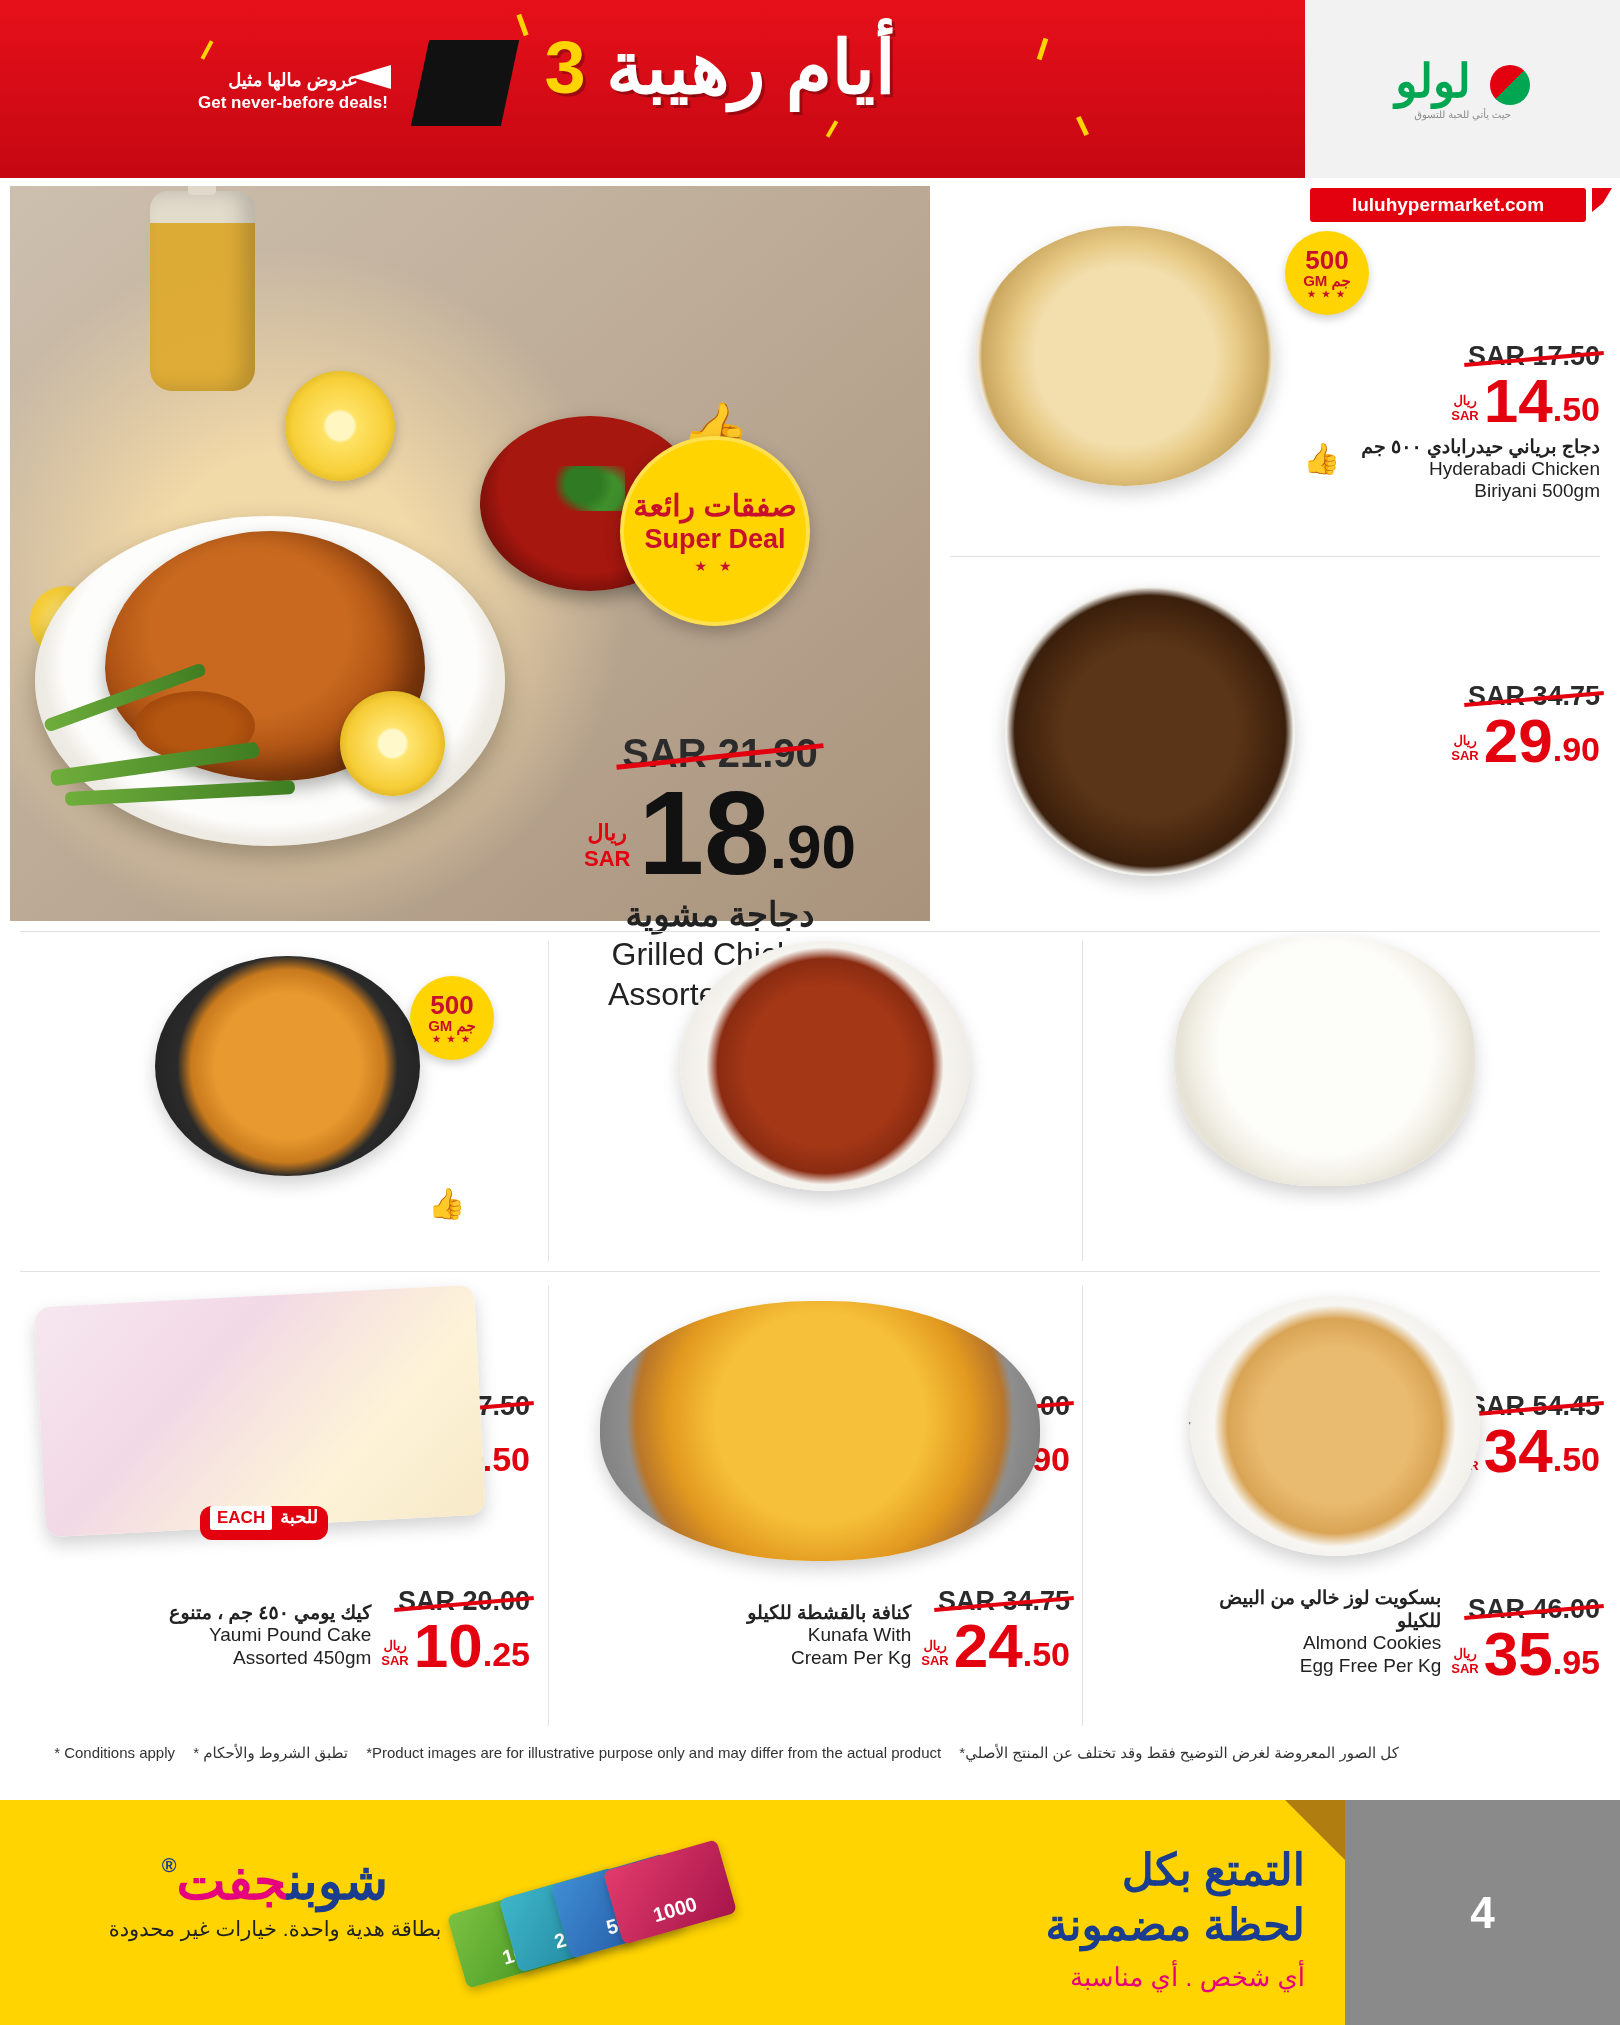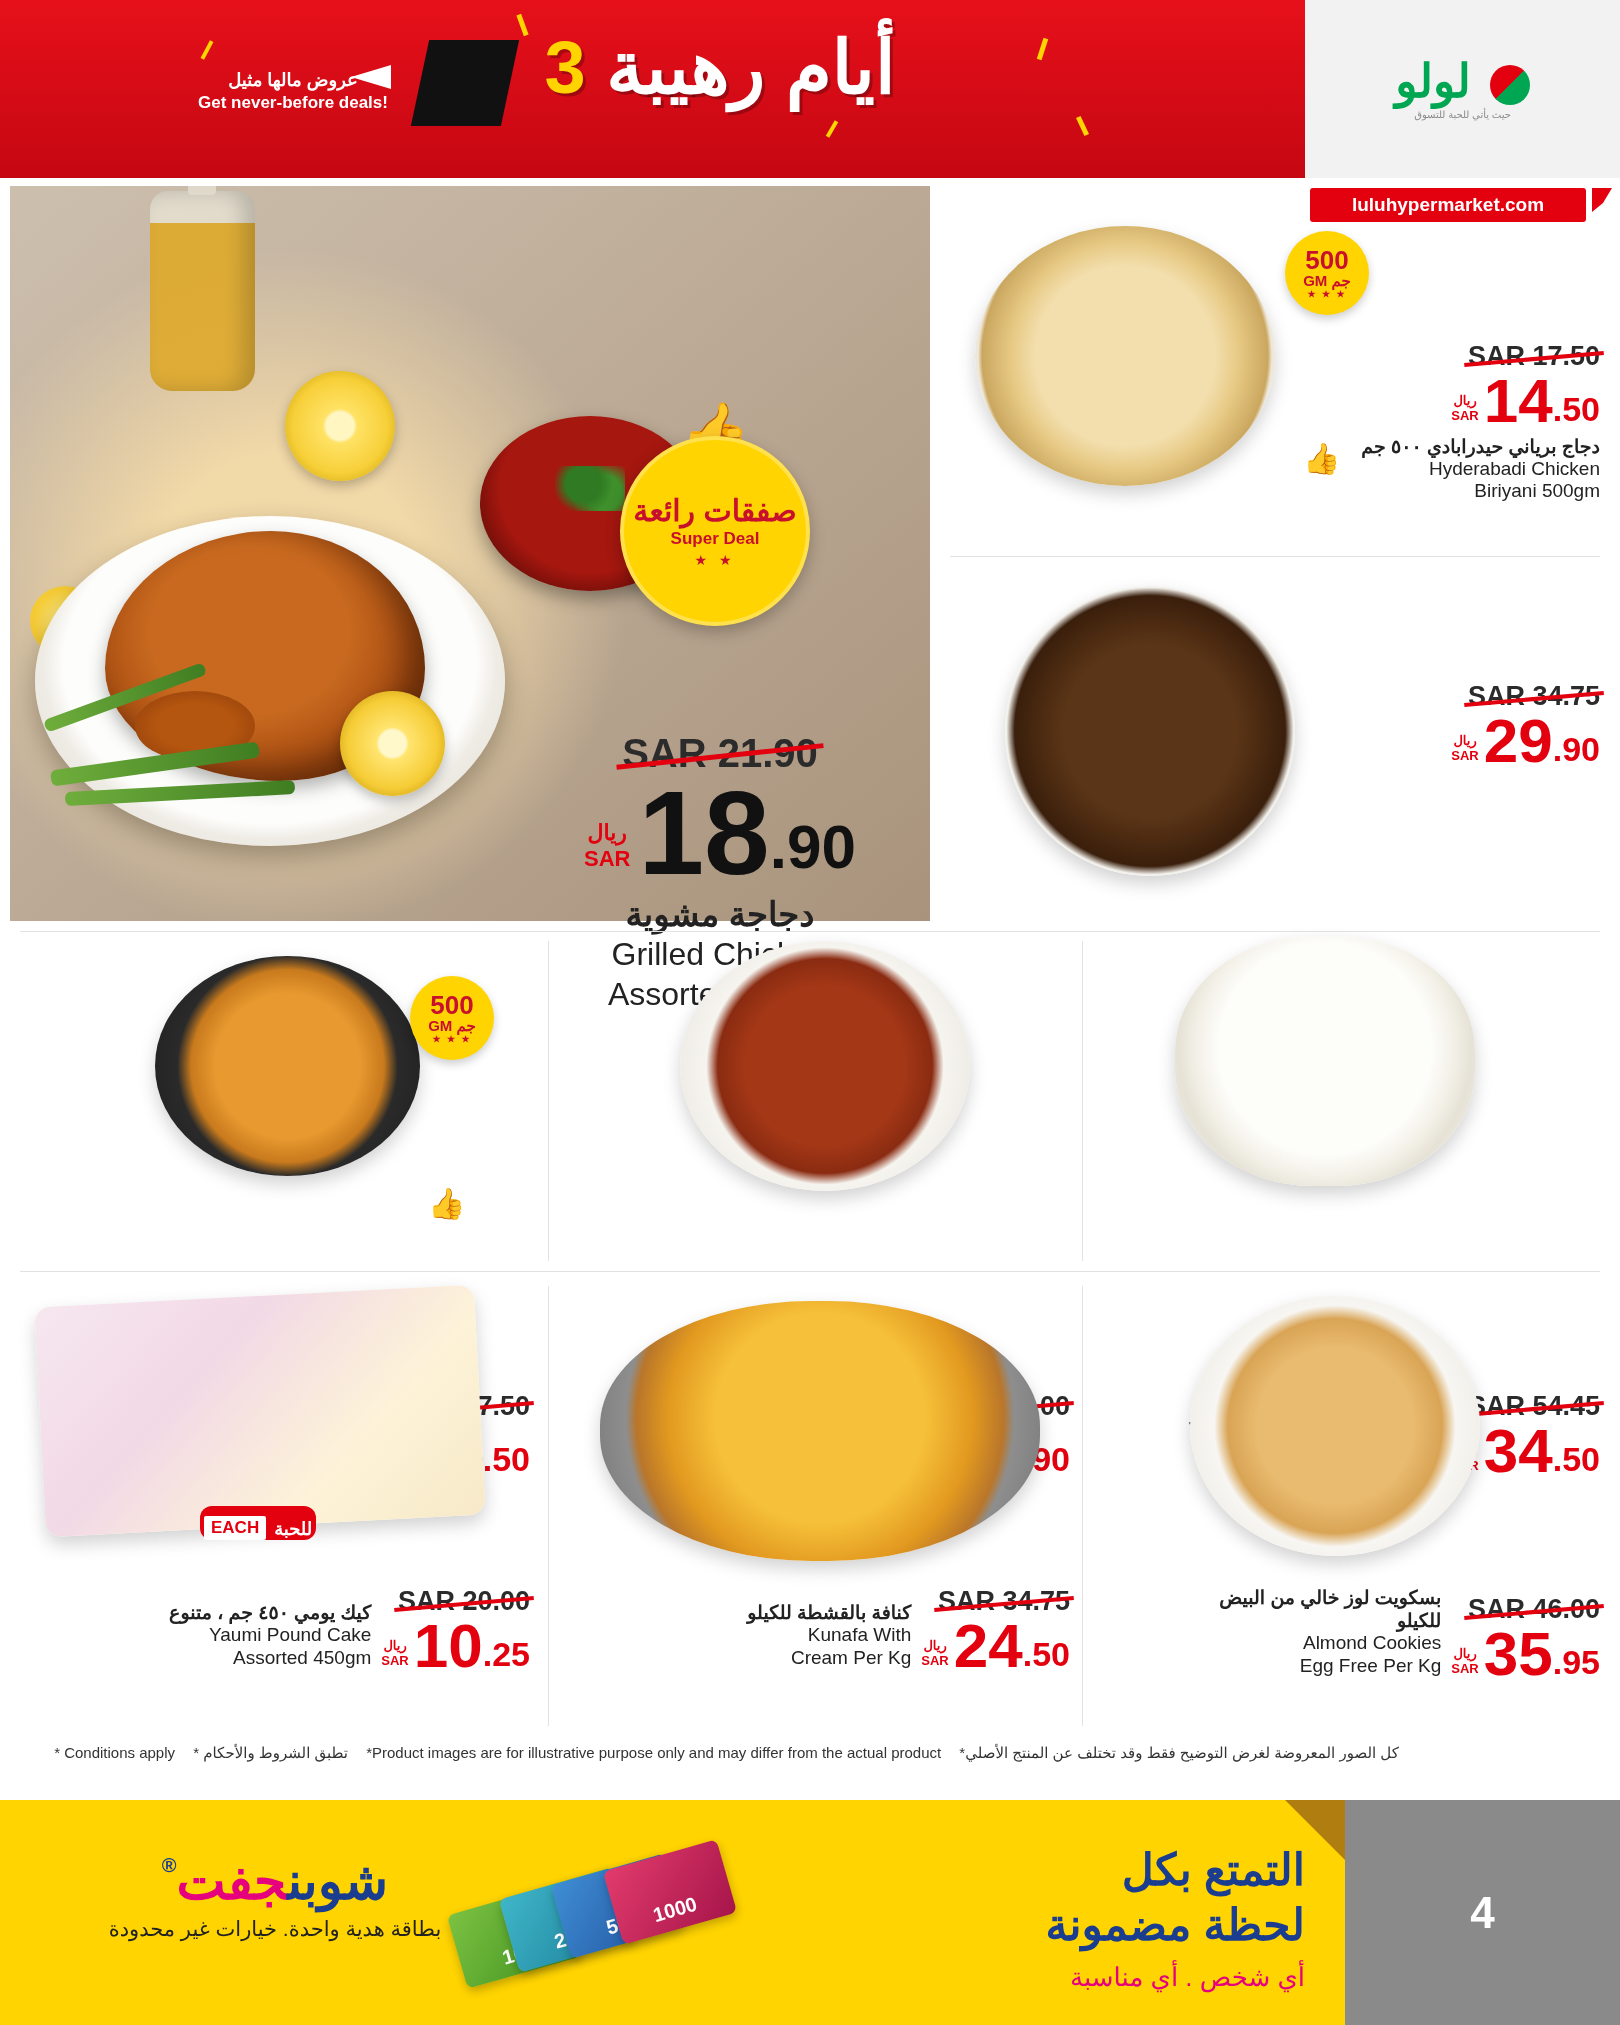--- a/index.html
+++ b/index.html
@@ -160,21 +160,21 @@
   .sc3 { left:30px; top:505px; width:170px; height:13px; transform:rotate(-20deg); }
 
   .super-deal {
     position:absolute; left:610px; top:250px; width:190px; height:190px;
     border-radius:50%; background:#ffd400; color:#c8102e;
     display:flex; flex-direction:column; align-items:center; justify-content:center;
     box-shadow: 0 6px 16px rgba(0,0,0,0.25);
     border: 4px solid #ffe04d;
   }
   .super-deal .ar { font-size:30px; font-weight:800; direction:rtl; line-height:1.1; color:#c8102e; }
-  .super-deal .en { font-size:17px; font-weight:800; color:#c8102e; margin-top:2px;}
+  .super-deal .en { font-size:27px; font-weight:800; color:#c8102e; margin-top:2px;}
   .super-deal .stars { color:#c8102e; font-size:14px; letter-spacing:4px; margin-top:3px;}
   .thumb-up {
     position:absolute; left:672px; top:212px; font-size:56px; color:#ffd400;
     transform: rotate(8deg);
   }
 
   .hero-price {
     position:absolute; left:530px; top:545px; width:380px; text-align:center;
   }
   .old-price {
@@ -230,22 +230,22 @@
     align-items:center; justify-content:center; font-weight:800;
     box-shadow:0 4px 10px rgba(0,0,0,.2);
   }
   .badge-500 .n { font-size:26px; line-height:1; }
   .badge-500 .u { font-size:15px; line-height:1.05; }
   .badge-500 .st { font-size:9px; letter-spacing:2px; }
   .badge-thumb { position:absolute; font-size:30px; color:#ffd400; }
 
   
   .each-tag {
-    position:absolute; display:flex; align-items:flex-end; height:34px;
-    background:#e3000f; border-radius:12px; padding:0 4px; color:#fff;
+    position:absolute; display:flex; align-items:flex-start; height:34px;
+    background:#e3000f; border-radius:12px; padding:0 10px; color:#fff;
   }
   .each-tag .en { background:#fff; color:#e3000f; font-weight:800; font-size:17px; padding:2px 7px; border-radius:2px; }
   .each-tag .ar { font-size:18px; font-weight:700; direction:rtl; margin-left:8px; }
 
   .disclaimer {
     position:absolute; left:0; top:1558px; width:1453px; text-align:center;
     font-size:15px; color:#333;
   }
   .disclaimer .ar { direction:rtl; }
 

